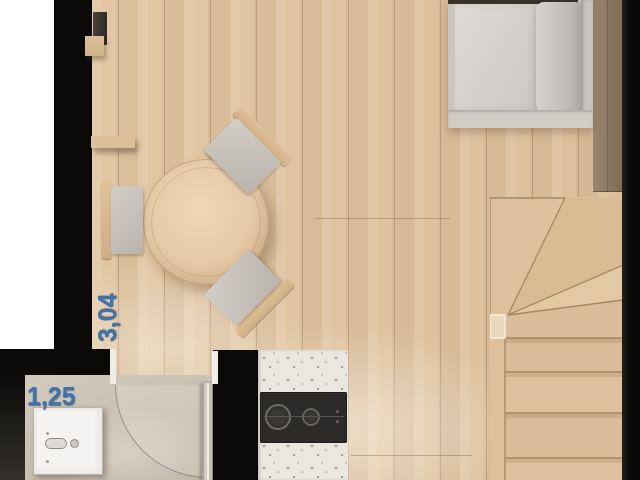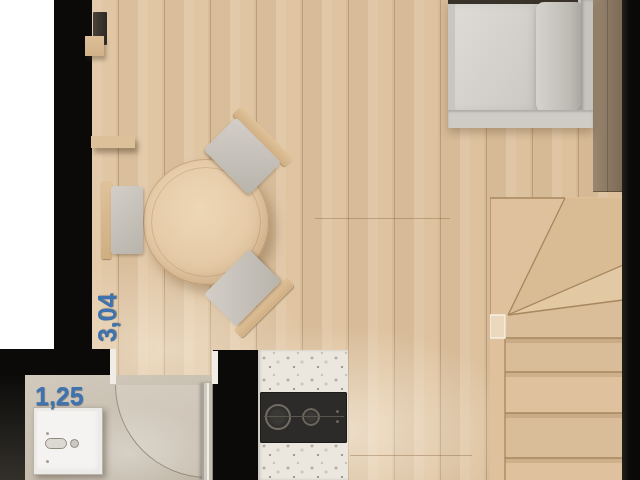--- a/index.html
+++ b/index.html
@@ -126,21 +126,21 @@
     border:1.5px solid #8f8a80;background:#dcd9d3;}
   .faucet-knob{left:36px;top:31px;width:9px;height:9px;border-radius:50%;
     border:1.5px solid #8f8a80;background:#ccc9c2;}
   .sink-dot{width:3px;height:3px;border-radius:50%;background:#a09b91;}
   .sink-dot-a{left:12px;top:24px;}
   .sink-dot-b{left:12px;top:52px;}
 
   
   .dim{z-index:4;color:#3e73af;font-weight:bold;font-size:25px;line-height:1;
     text-shadow:0.5px 1px 1px rgba(22,45,80,.55);letter-spacing:0;}
-  .dim-h{left:27px;top:384px;width:62px;text-align:left;margin-left:8px;}
+  .dim-h{left:27px;top:384px;width:62px;text-align:left;}
   .dim-v{left:73px;top:304px;width:72px;height:28px;text-align:center;
     transform:rotate(-90deg);}
 </style>
 </head>
 <body>
 
 <div id="canvas">
 
   <div class="floor"></div>
   <div class="joint joint-a"></div>

